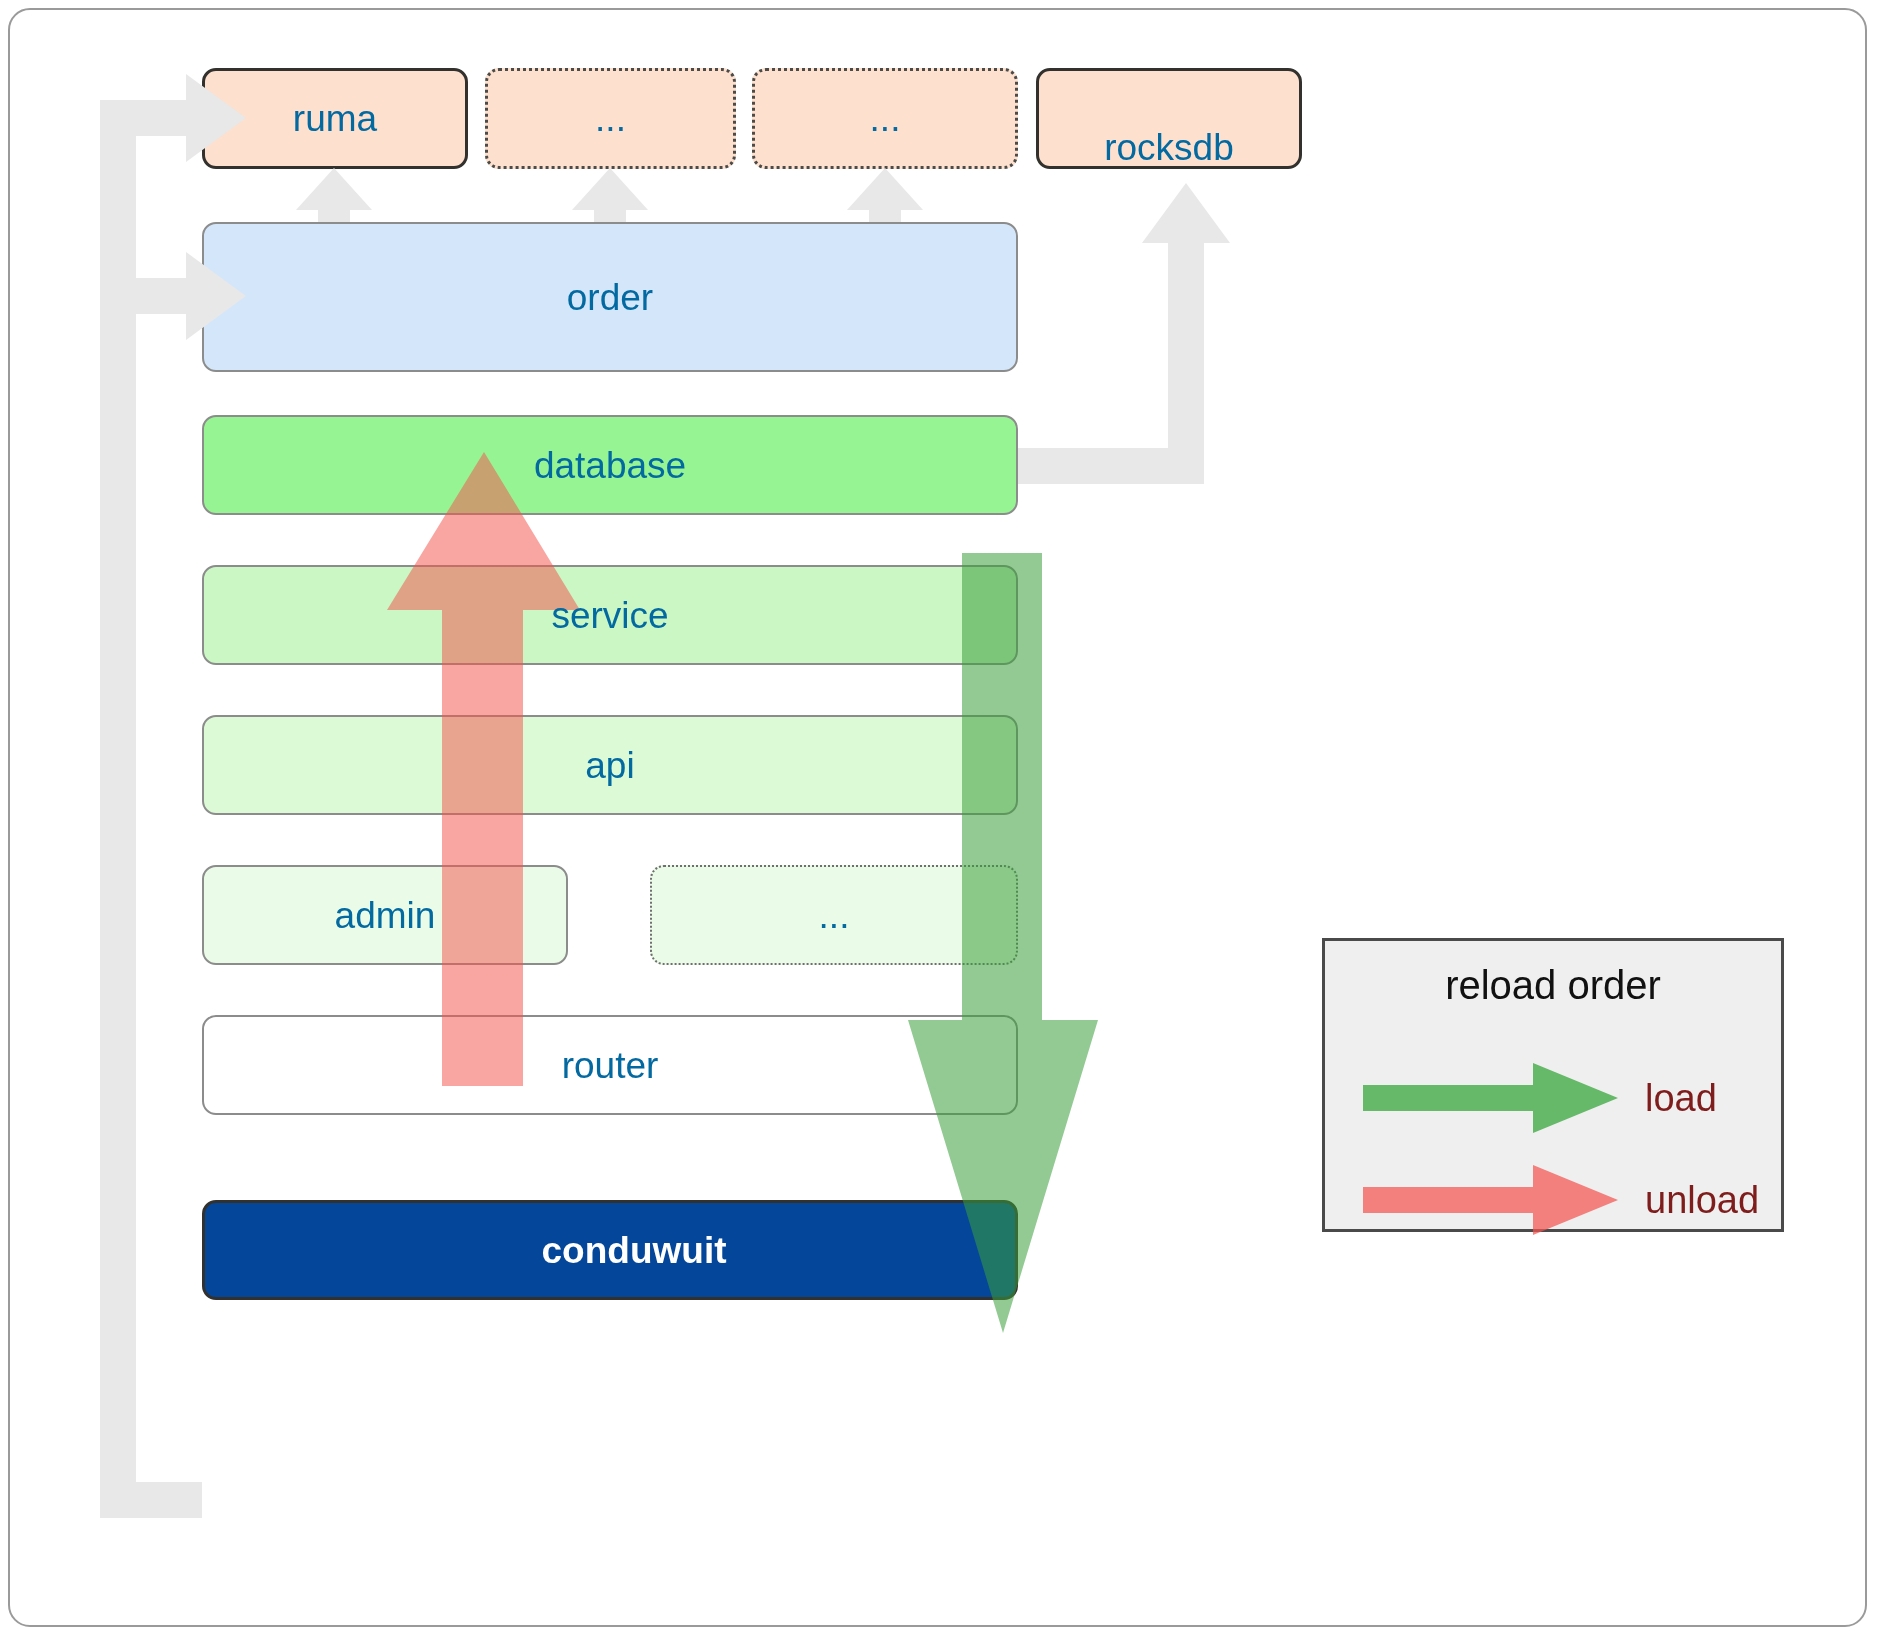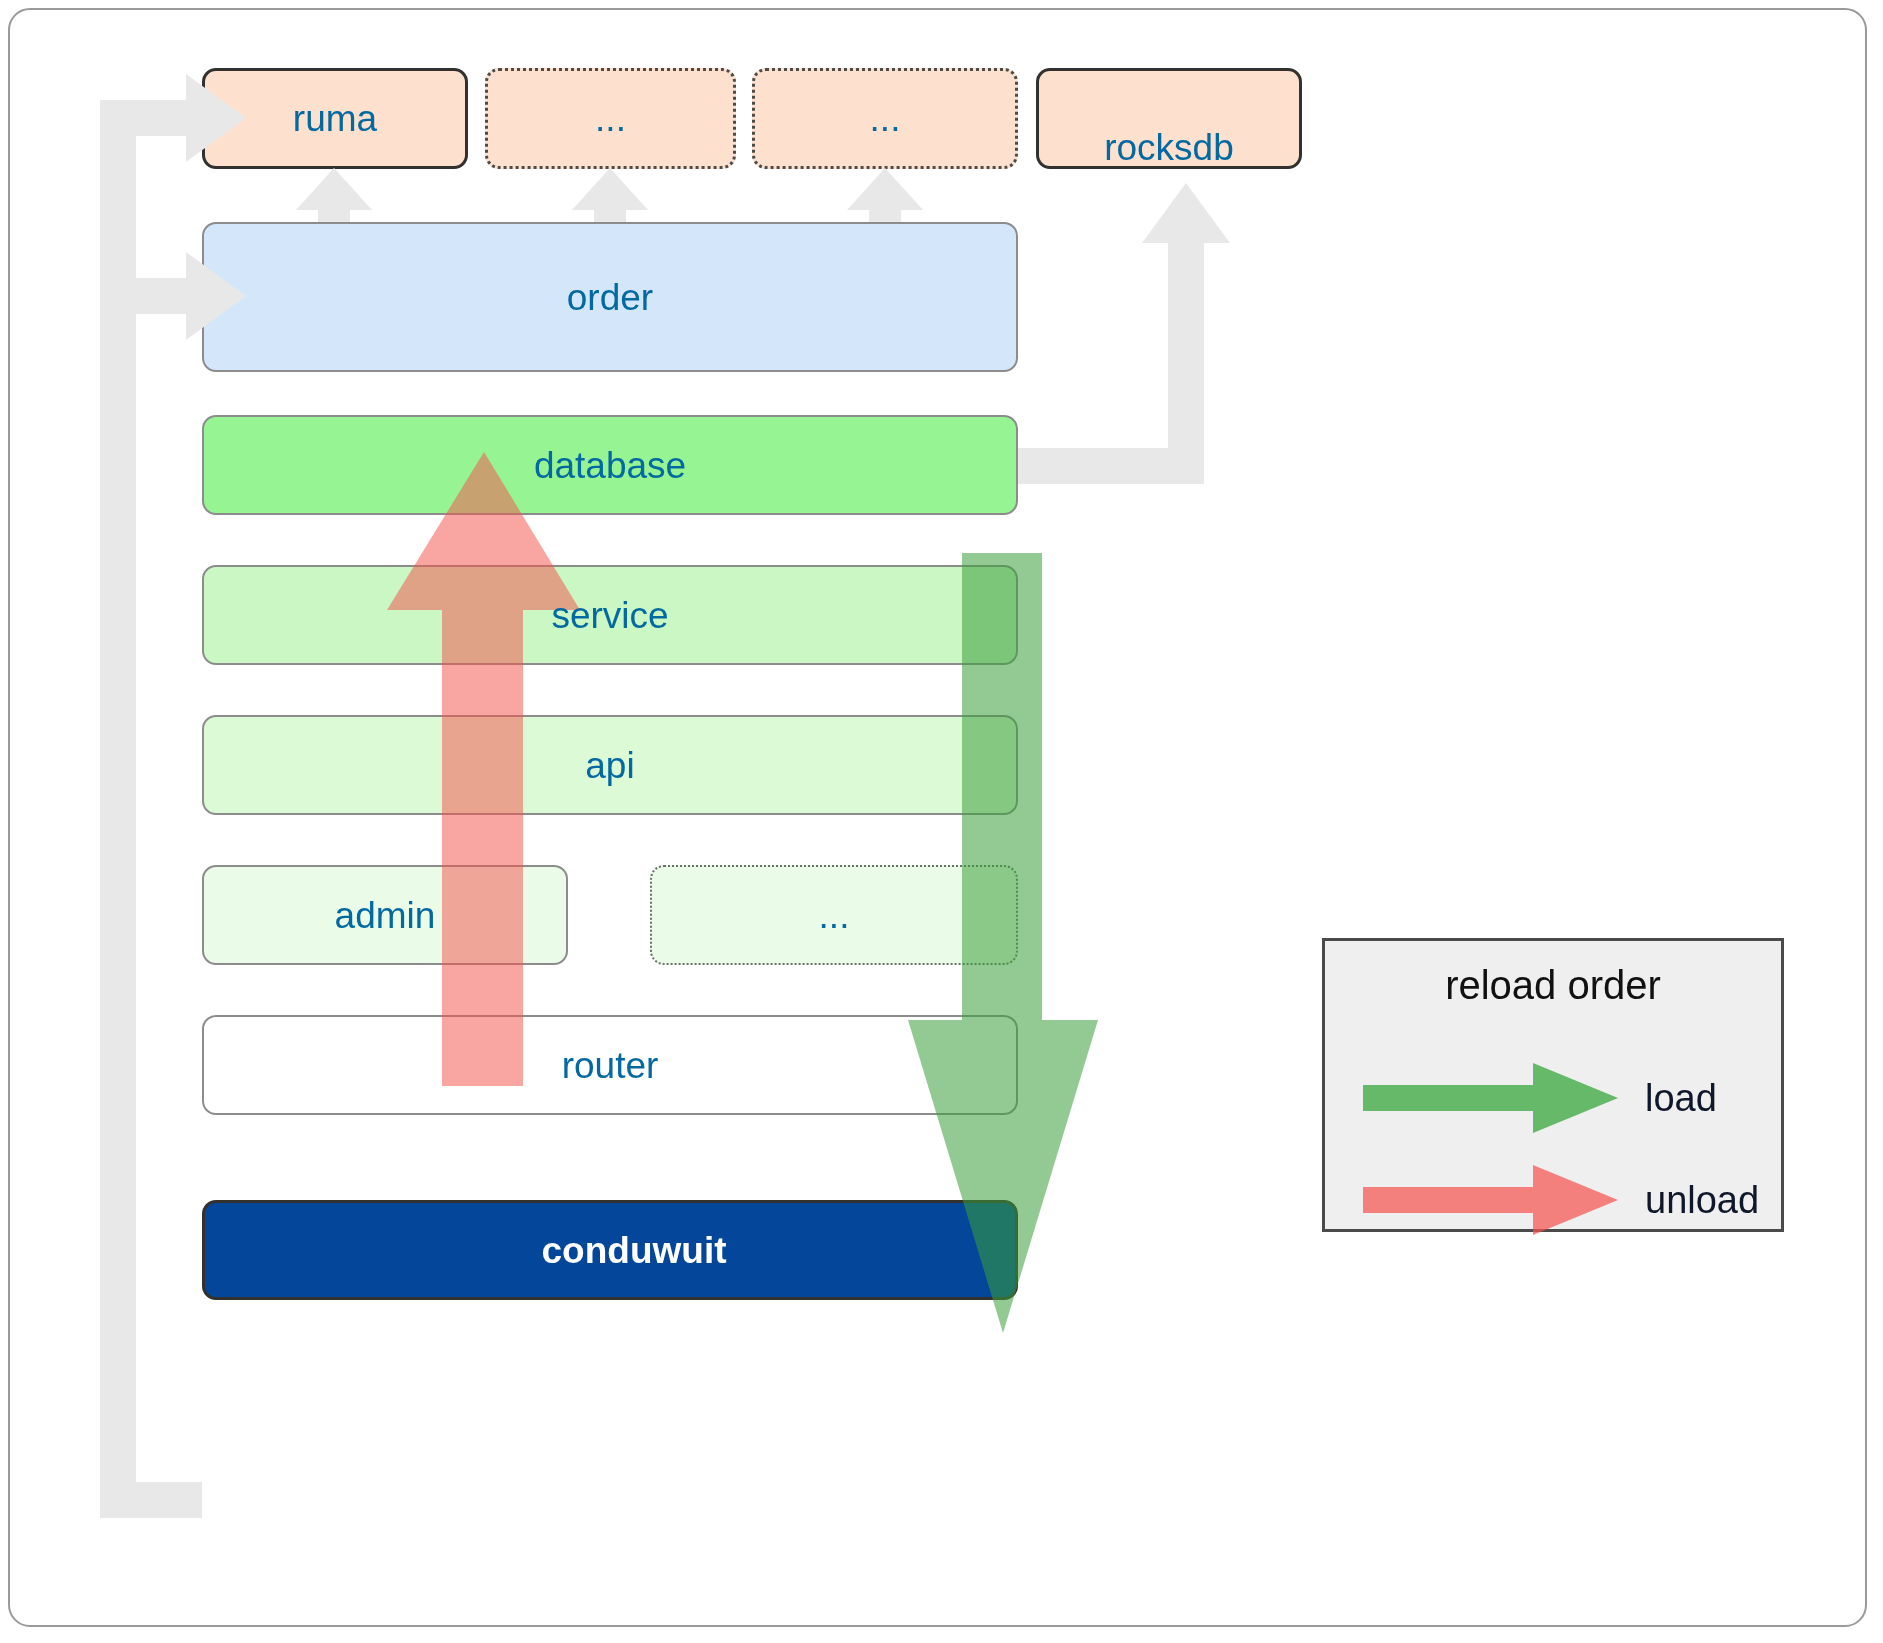--- a/index.html
+++ b/index.html
@@ -32,21 +32,21 @@
   svg.over {z-index:5;}
 
   .legend{position:absolute;left:1322px;top:938px;width:462px;height:294px;
           background:#efefef;border:3px solid #4a4a4a;box-sizing:border-box;text-decoration:underline;}
   .legend-title{position:absolute;left:0;top:22px;width:100%;text-align:center;
                 font-size:40px;color:#111;}
   .legend-row{position:absolute;left:0;width:100%;height:70px;}
   .legend-row.r1{top:122px;}
   .legend-row.r2{top:224px;}
   .legend-label{position:absolute;left:320px;top:50%;transform:translateY(-50%);
-                font-size:38px;color:#0f172a;}
+                font-size:38px;color:#7f1d1d;}
   .legend-arrow{position:absolute;left:38px;top:0;width:260px;height:70px;}
 </style>
 </head>
 <body>
 
 <div id="canvas">
 
   <div class="frame"></div>
 
   <svg class="layer under" viewBox="0 0 1883 1643">

